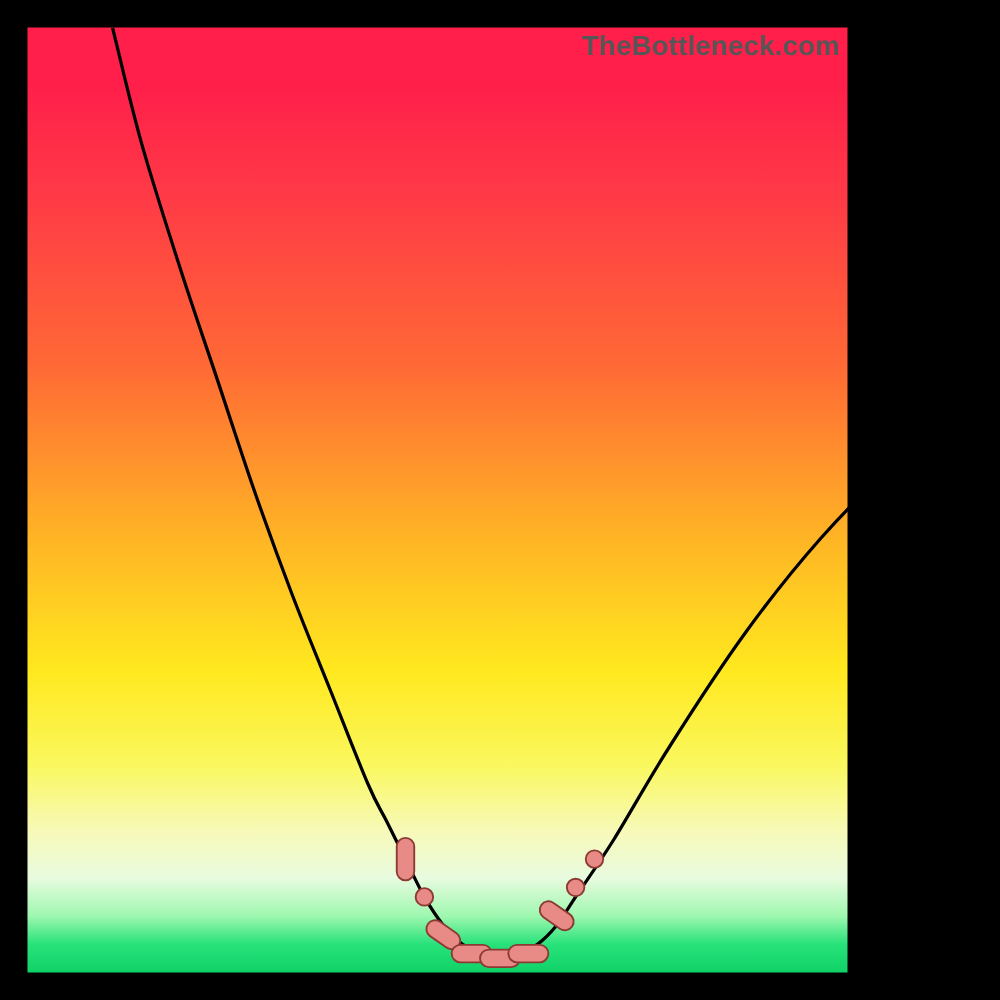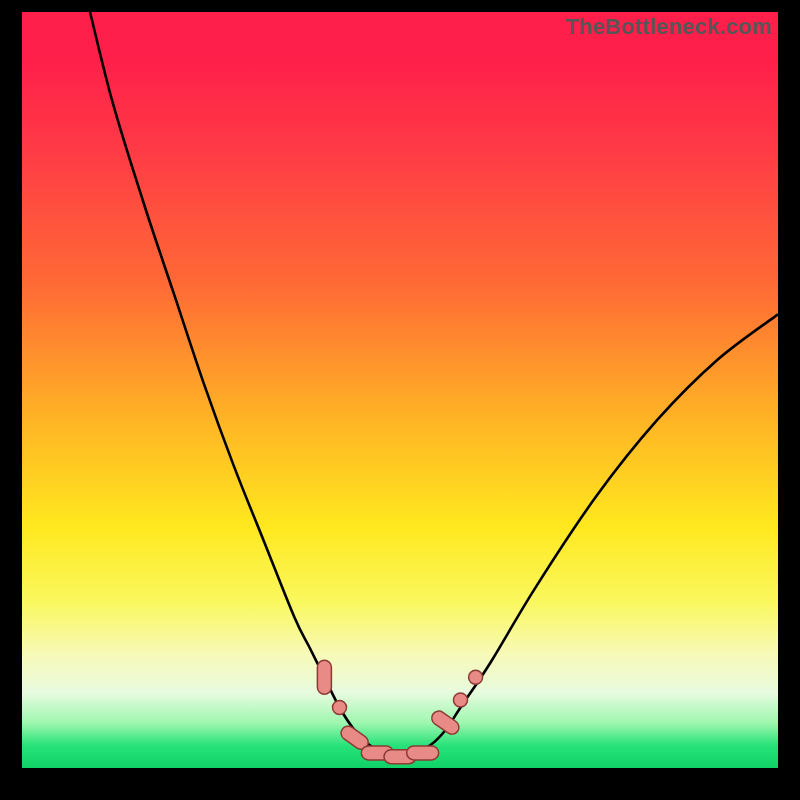--- a/index.html
+++ b/index.html
@@ -13,22 +13,22 @@
   }
   .frame {
     position: relative;
     width: 800px;
     height: 800px;
     background: #000;
   }
   .plot-area {
     position: absolute;
     left: 22px;
-    top: 12px;
-    width: 756px;
+    top: 22px;
+    width: 656px;
     height: 756px;
     background: linear-gradient(
       to bottom,
       #ff1f4a 0%,
       #ff1f4a 6%,
       #ff3a46 18%,
       #ff6a35 36%,
       #ffb824 55%,
       #ffe81e 68%,
       #faf85e 78%,

